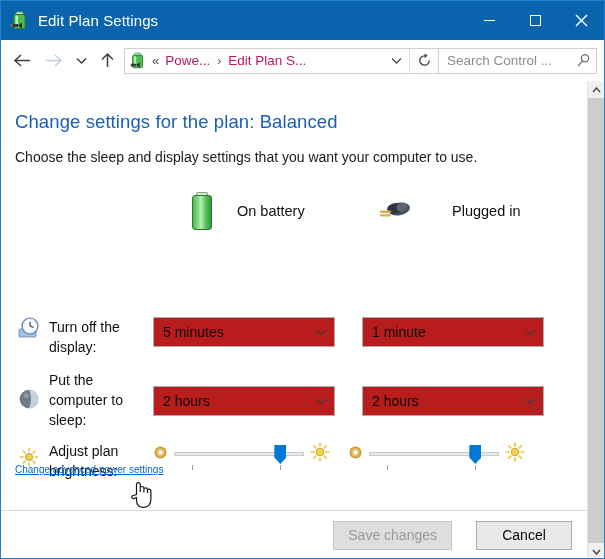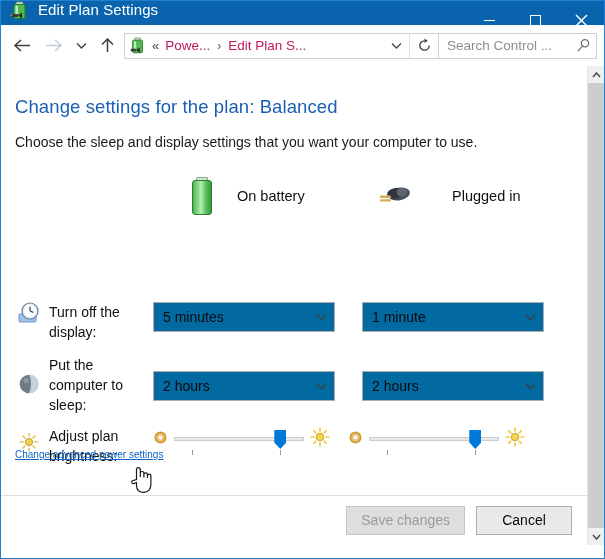--- a/index.html
+++ b/index.html
@@ -18,23 +18,24 @@
     width: 605px;
     height: 559px;
     box-sizing: border-box;
     border: 1px solid #1f7fd0;
     background: #ffffff;
     overflow: hidden;
   }
 
   
   .titlebar {
-    height: 24px;
+    height: 39px;
     background: #0a64ad;
     display: flex;
+    align-items: center;
     position: relative;
     box-sizing: border-box;
   }
   .title-icon {
     margin-left: 9px;
     margin-right: 8px;
     width: 20px;
     height: 20px;
     position: relative;
     flex: 0 0 auto;
@@ -242,21 +243,21 @@
     margin-left: 6px;
   }
   .row-fields {
     display: flex;
     flex: 1 1 auto;
     align-items: center;
   }
   .combo {
     width: 182px;
     height: 30px;
-    background: #0369a1;
+    background: #b91c1c;
     border: 1px solid #adadad;
     box-sizing: border-box;
     display: flex;
     align-items: center;
     position: relative;
   }
   .combo .cval {
     font-size: 14px;
     color: #0b0b0b;
     padding-left: 9px;
@@ -356,21 +357,21 @@
     min-width: 108px;
     padding: 0 14px;
     font-size: 14px;
     box-sizing: border-box;
     display: flex;
     align-items: center;
     justify-content: center;
     background: #e1e1e1;
     border: 1px solid #adadad;
     color: #0b0b0b;
-    margin-left: 11px;
+    margin-left: 24px;
     white-space: nowrap;
   }
   .btn.disabled {
     color: #9a9a9a;
     border-color: #c6c6c6;
     background: #dedede;
   }
   .btn.cancel {
     background: #e9e9e9;
     min-width: 96px;

